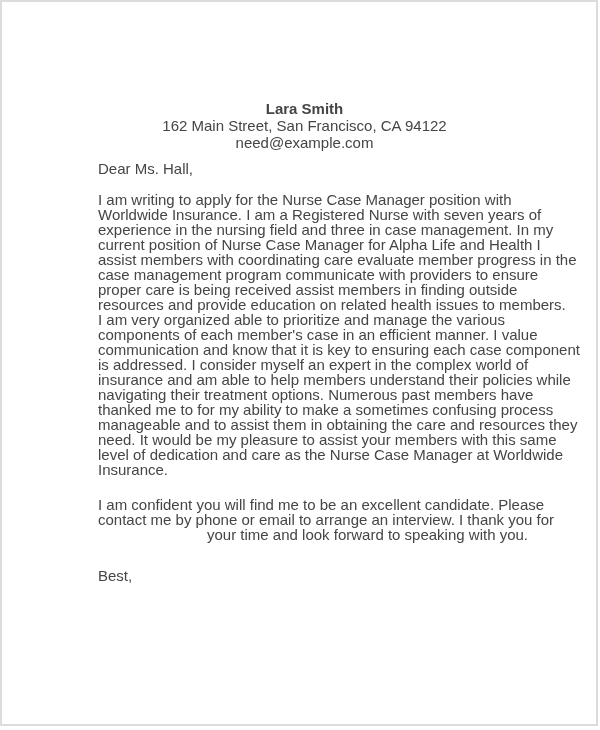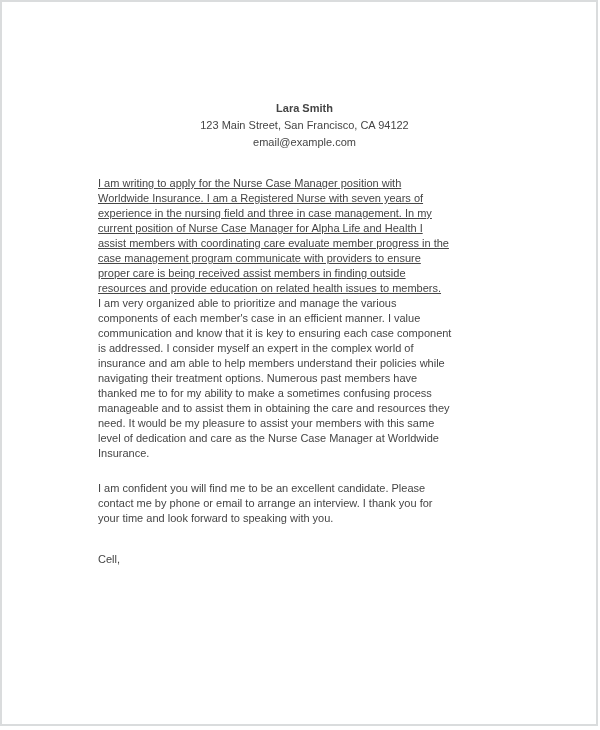--- a/index.html
+++ b/index.html
@@ -24,55 +24,56 @@
     width: 598px;
     height: 726px;
     border: 2px solid #dadcdd;
     pointer-events: none;
   }
   .content {
     position: absolute;
     left: 98px;
     top: 100px;
     width: 430px;
-    font-size: 11px;
+    font-size: 15px;
   }
   .header {
     width: 413px;
     text-align: center;
     line-height: 17px;
   }
   .sender-name {
     font-weight: bold;
   }
   .body-text {
     margin: 0;
     line-height: 15px;
     white-space: pre;
   }
   .salutation { margin-top: 10px; }
-  .para-1 { margin-top: 25px; text-decoration: underline; }
+  .para-1 { margin-top: 16px; }
   .para-2 { }
-  .para-3 { margin-top: 20px; }
+  .para-3 { margin-top: 20px; text-align: right; }
   .closing { margin-top: 26px; }
 </style>
 </head>
 <body>
 
 <div class="page">
   <div class="page-border"></div>
 
   <div class="content">
 
     <div class="header">
       <div class="sender-name">Lara Smith</div>
-      <div>123 Main Street, San Francisco, CA 94122</div>
-      <div>email@example.com</div>
+      <div>162 Main Street, San Francisco, CA 94122</div>
+      <div>need@example.com</div>
     </div>
 
+    <div class="body-text salutation">Dear Ms. Hall,</div>
 
     <p class="body-text para-1">I am writing to apply for the Nurse Case Manager position with
 Worldwide Insurance. I am a Registered Nurse with seven years of
 experience in the nursing field and three in case management. In my
 current position of Nurse Case Manager for Alpha Life and Health I
 assist members with coordinating care evaluate member progress in the
 case management program communicate with providers to ensure
 proper care is being received assist members in finding outside
 resources and provide education on related health issues to members.</p>
 
@@ -85,16 +86,16 @@
 thanked me to for my ability to make a sometimes confusing process
 manageable and to assist them in obtaining the care and resources they
 need. It would be my pleasure to assist your members with this same
 level of dedication and care as the Nurse Case Manager at Worldwide
 Insurance.</p>
 
     <p class="body-text para-3">I am confident you will find me to be an excellent candidate. Please
 contact me by phone or email to arrange an interview. I thank you for
 your time and look forward to speaking with you.</p>
 
-    <div class="body-text closing">Cell,</div>
+    <div class="body-text closing">Best,</div>
 
   </div>
 </div>
 
 </body></html>

